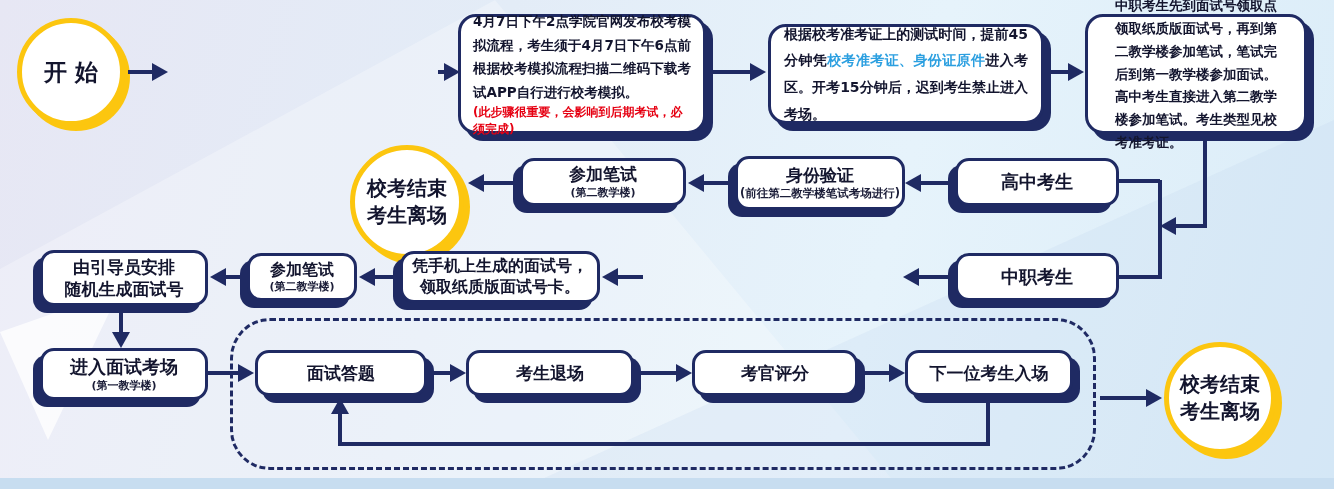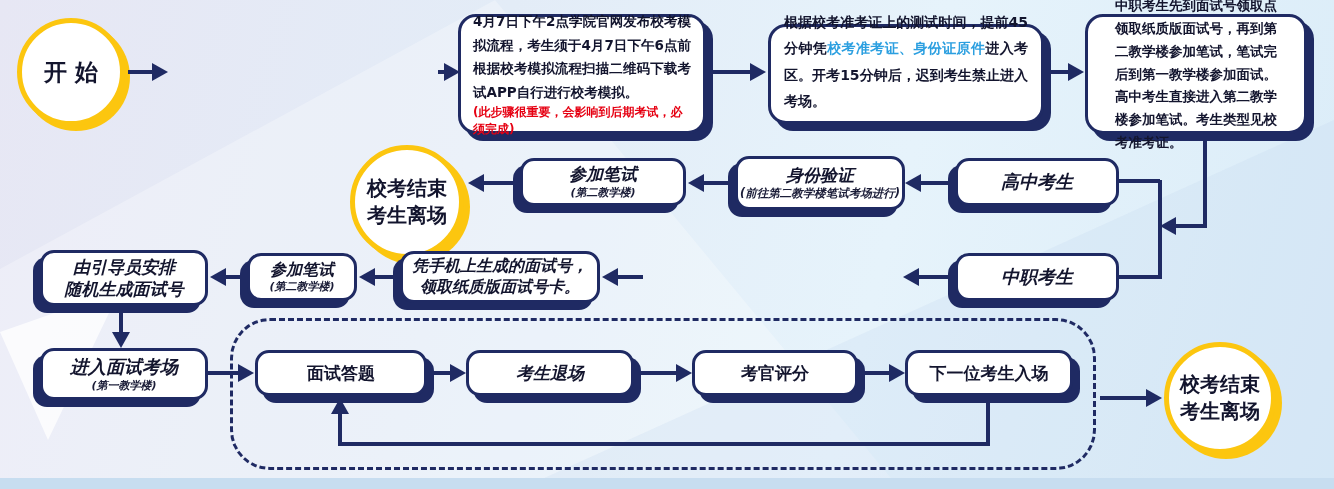--- a/index.html
+++ b/index.html
@@ -13,21 +13,21 @@
     clip-path:polygon(0 55%,55% 0,100% 100%,0 100%);}
   .bg-tri3{left:520px;top:120px;width:814px;height:369px;background:rgba(195,214,238,.25);
     clip-path:polygon(0 100%,100% 0,100% 100%);}
   .bg-strip{left:0;bottom:0;width:1334px;height:11px;background:#c7ddf0;}
 
   .box{position:absolute;background:#fff;border:3px solid var(--navy,#1f2a63);
     display:flex;flex-direction:column;align-items:center;justify-content:center;
     box-sizing:border-box;color:#13152e;text-align:center;}
   .r18{border-radius:18px;} .r14{border-radius:14px;}
   .sh-r{box-shadow:7px 7px 0 var(--navy,#1f2a63);}
-  .sh-l{box-shadow:-7px 7px 0 var(--navy,#1f2a63);font-style:italic;}
+  .sh-l{box-shadow:-7px 7px 0 var(--navy,#1f2a63);}
   .para{font-size:14px;font-weight:bold;line-height:1.82;text-align:justify;width:100%;box-sizing:border-box;}
   .note{font-size:12px;font-weight:bold;color:var(--red,#e60012);line-height:1.4;text-align:left;width:100%;box-sizing:border-box;}
   .hl-blue{color:var(--hl-blue,#2b9fe0);}
   .t{font-weight:bold;font-size:17px;line-height:1.2;}
   .t2{font-weight:bold;font-size:18px;line-height:1.3;}
   .s{font-weight:bold;font-size:11px;line-height:1.4;color:#1b1d38;}
   .two{font-weight:bold;font-size:16px;line-height:1.3;}
 
   .circle{position:absolute;background:#fff;border:5px solid var(--yellow,#fcc60f);
     border-radius:50%;display:flex;flex-direction:column;align-items:center;justify-content:center;
@@ -65,21 +65,21 @@
   <div class="ar" style="left:444px;top:63px;"></div>
 
   <div class="box r18 sh-r" style="left:458px;top:14px;width:248px;height:120px;padding:5px 12px;">
     <div class="para" style="font-size:13.5px;line-height:1.75;">4月7日下午2点学院官网发布校考模拟流程，考生须于4月7日下午6点前根据校考模拟流程扫描二维码下载考试APP自行进行校考模拟。</div>
     <div class="note">(此步骤很重要，会影响到后期考试，必须完成)</div>
   </div>
 
   <div class="hl" style="left:706px;top:70px;width:46px;"></div>
   <div class="ar" style="left:750px;top:63px;"></div>
 
-  <div class="box r18 sh-r" style="left:768px;top:24px;width:276px;height:100px;padding:6px 13px;justify-content:flex-end;">
+  <div class="box r18 sh-r" style="left:768px;top:24px;width:276px;height:100px;padding:6px 13px;">
     <div class="para" style="line-height:1.9;">
       <span>根据校考准考证上的测试时间，提前45分钟凭</span><span class="hl-blue">校考准考证、身份证原件</span><span>进入考区。开考15分钟后，迟到考生禁止进入考场。</span>
     </div>
   </div>
 
   <div class="hl" style="left:1044px;top:70px;width:26px;"></div>
   <div class="ar" style="left:1068px;top:63px;"></div>
 
   <div class="box r18 sh-r" style="left:1085px;top:14px;width:222px;height:120px;padding:5px 27px;">
     <div class="para" style="font-size:13.5px;line-height:1.7;">中职考生先到面试号领取点领取纸质版面试号，再到第二教学楼参加笔试，笔试完后到第一教学楼参加面试。高中考生直接进入第二教学楼参加笔试。考生类型见校考准考证。</div>
@@ -165,21 +165,21 @@
   <div class="hl" style="left:208px;top:371px;width:30px;"></div>
   <div class="ar" style="left:238px;top:364px;"></div>
 
   <div class="box r14 sh-r" style="left:255px;top:350px;width:172px;height:46px;">
     <div class="t">面试答题</div>
   </div>
 
   <div class="hl" style="left:427px;top:371px;width:23px;"></div>
   <div class="ar" style="left:450px;top:364px;"></div>
 
-  <div class="box r14 sh-r" style="left:466px;top:350px;width:168px;height:46px;font-style:italic;">
+  <div class="box r14 sh-r" style="left:466px;top:350px;width:168px;height:46px;">
     <div class="t">考生退场</div>
   </div>
 
   <div class="hl" style="left:634px;top:371px;width:42px;"></div>
   <div class="ar" style="left:676px;top:364px;"></div>
 
   <div class="box r14 sh-r" style="left:692px;top:350px;width:166px;height:46px;">
     <div class="t">考官评分</div>
   </div>
 

